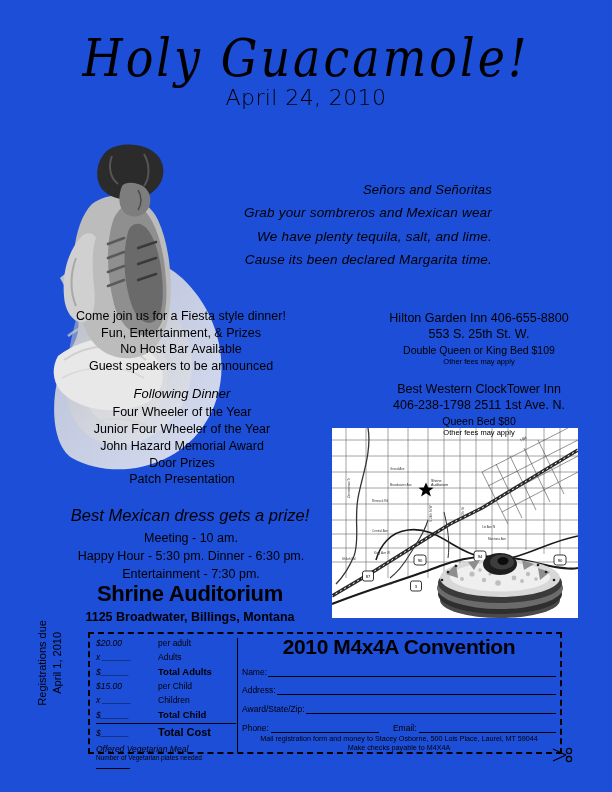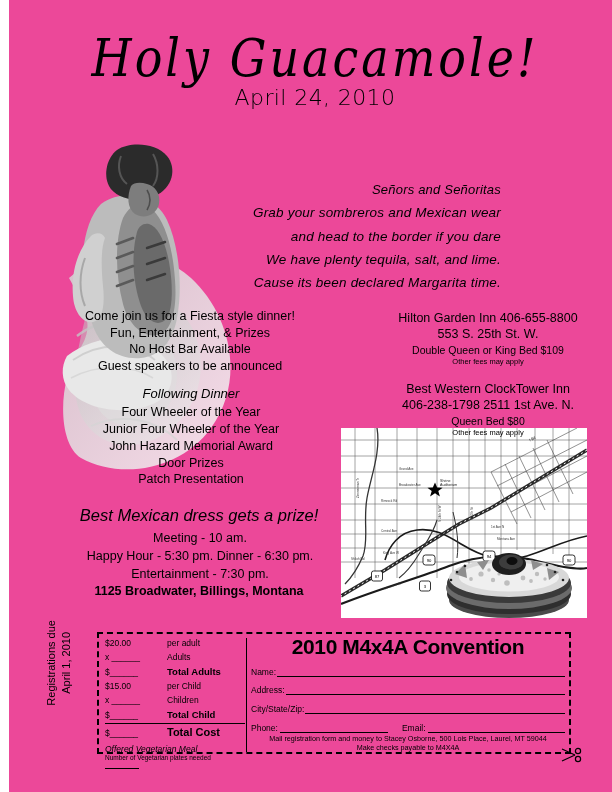--- a/index.html
+++ b/index.html
@@ -1,20 +1,20 @@
 <!DOCTYPE html>
 <html><head>
 <meta charset="utf-8">
 <style>
   html,body{margin:0;padding:0;background:#fff;}
   body{
     width:612px;height:792px;position:relative;overflow:hidden;
     font-family:"Liberation Sans", sans-serif;color:#000;
   }
-  .page{position:absolute;inset:0;background:#ec4899;margin-left:9px;}
+  .page{position:absolute;inset:0;background:#1d4ed8;}
 
   
   .matador-wrap{position:absolute;left:52px;top:128px;width:200px;height:370px;z-index:1;}
   .matador-wrap svg{display:block;}
 
   
   .title-block{position:absolute;left:0;top:34px;width:612px;text-align:center;z-index:4;}
   .holy{
     font-family:"DejaVu Serif", serif;
     font-size:46px;font-style:italic;font-weight:400;letter-spacing:3px;
@@ -85,21 +85,21 @@
   .form-box{
     position:absolute;left:88px;top:632px;width:474px;height:122px;z-index:6;
     border:2px dashed #000;box-sizing:border-box;background:transparent;
   }
   .form-inner{position:absolute;inset:0;}
   .divider{position:absolute;left:147px;top:4px;width:1px;height:114px;background:#000;}
 
   
   .price{position:absolute;left:6px;top:4px;width:140px;}
   .prow{display:flex;align-items:baseline;height:14.2px;}
-  .prow .c1{width:62px;font-size:8.5px;}
+  .prow .c1{width:62px;font-size:8.5px;font-style:italic;}
   .prow .c2{font-size:8.5px;}
   .prow.b .c2{font-weight:bold;font-size:9.5px;}
   .prow.tot{border-top:1.4px solid #000;height:17px;padding-top:2px;}
   .prow.tot .c2{font-weight:bold;font-size:11px;}
   .ul{display:inline-block;border-bottom:1px solid #000;min-width:44px;}
   .veg{font-size:8.5px;font-style:italic;margin-top:1px;}
   .veg2{font-size:6.5px;margin-top:0px;}
   .veg2 .ul{min-width:34px;}
 
   
@@ -185,21 +185,20 @@
   </div>
 
   <div class="title-block">
     <div class="holy">Holy Guacamole!</div>
     <div class="subtitle2">April 24, 2010</div>
   </div>
 
   <div class="verse">
     <div class="v1">Señors and Señoritas</div>
     <div>Grab your sombreros and Mexican wear</div>
-    <div>and head to the border if you dare</div>
     <div>We have plenty tequila,  salt,  and lime.</div>
     <div>Cause its been declared Margarita time.</div>
   </div>
 
   <div class="fiesta">
     <div>Come join us for a Fiesta style dinner!</div>
     <div>Fun, Entertainment, &amp; Prizes</div>
     <div>No Host Bar Available</div>
     <div>Guest speakers to be announced</div>
   </div>
@@ -371,20 +370,21 @@
     </svg>
   </div>
 
   <div class="dress">Best Mexican dress gets a prize!</div>
   <div class="schedule">
     <div>Meeting - 10 am.</div>
     <div>Happy Hour - 5:30 pm.     Dinner - 6:30 pm.</div>
     <div>Entertainment - 7:30 pm.</div>
   </div>
   <div class="venue">
+    <div class="v-name">Shrine Auditorium</div>
     <div class="v-addr">1125 Broadwater, Billings, Montana</div>
   </div>
 
   <div class="reg-due">
     <div>Registrations due</div>
     <div>April 1, 2010</div>
   </div>
 
   <div class="form-box">
     <div class="form-inner">
@@ -431,21 +431,21 @@
 
         <div class="field">
           <span class="lbl">Name:</span>
           <span class="line"></span>
         </div>
         <div class="field">
           <span class="lbl">Address:</span>
           <span class="line"></span>
         </div>
         <div class="field">
-          <span class="lbl">City/State/Zip:</span>
+          <span class="lbl">Award/State/Zip:</span>
           <span class="line"></span>
         </div>
 
         <div class="field2">
           <span class="lbl">Phone:</span>
           <span class="line" style="width:108px"></span>
           <span class="lbl" style="margin-left:14px">Email:</span>
           <span class="line" style="flex:1"></span>
         </div>
 

